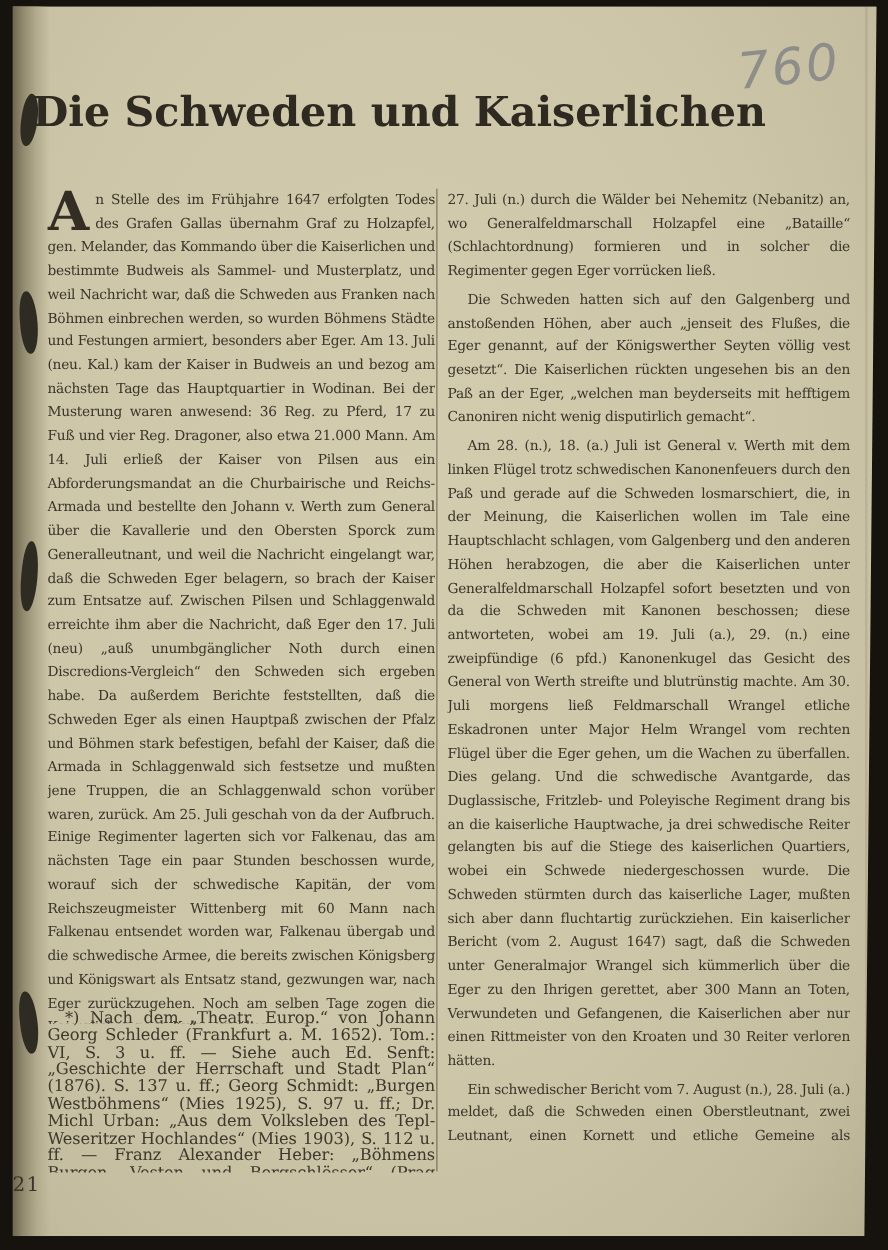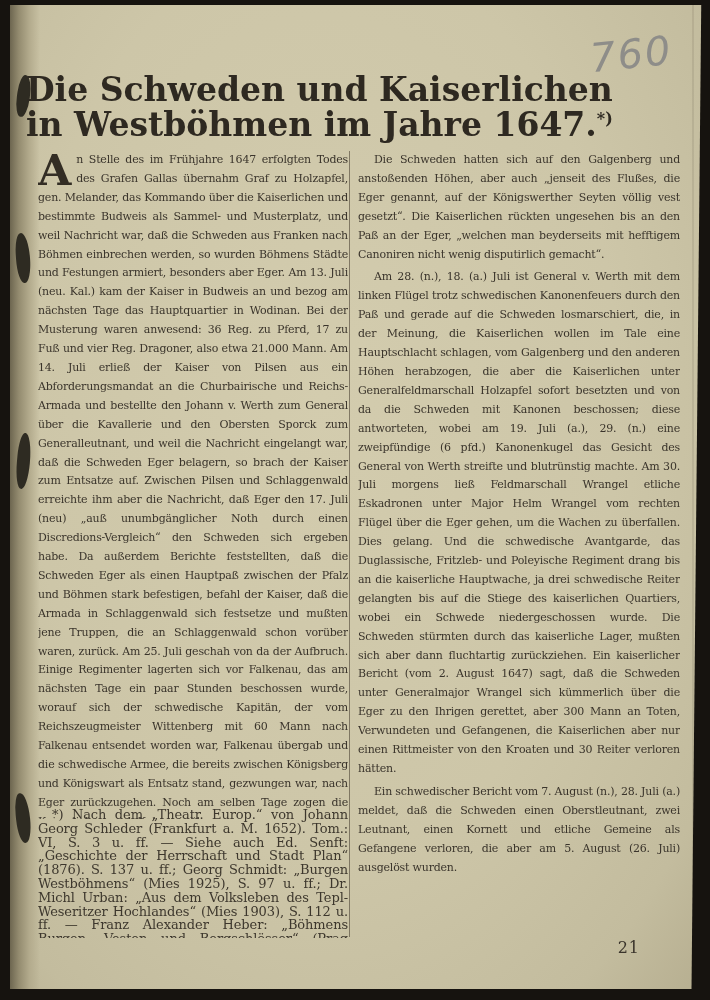--- a/index.html
+++ b/index.html
@@ -53,52 +53,52 @@
     position:absolute;left:339px;top:146px;width:1px;height:786px;
     background:rgba(62,53,40,.55);
   }
   .footnote{
     position:absolute;left:28px;top:803px;width:310px;height:130px;
     font-size:13px;line-height:13.8px;text-align:justify;color:#3d372d;
     letter-spacing:-0.1px;overflow:hidden;
   }
   .footnote p{margin:0;text-indent:14px;}
   .pagenum{
-    position:absolute;left:0;top:933px;width:630px;text-align:right;
+    position:absolute;left:0;top:933px;width:630px;text-align:left;
     font-size:16px;color:#3a342b;letter-spacing:1px;
   }
 </style>
 </head>
 <body>
 
 <div class="page">
   <div class="gutter"></div>
   <div class="stitch" style="left:7px;top:70px;width:13px;height:42px;transform:rotate(8deg);"></div>
   <div class="stitch" style="left:6px;top:228px;width:14px;height:50px;transform:rotate(-4deg);"></div>
   <div class="stitch" style="left:7px;top:428px;width:13px;height:56px;transform:rotate(5deg);"></div>
   <div class="stitch" style="left:6px;top:788px;width:14px;height:50px;transform:rotate(-6deg);"></div>
   <div class="fold-line" style="left:682px;"></div>
 
   <div class="pencil">760</div>
 
   <div class="title">
     <div class="t1">Die Schweden und Kaiserlichen</div>
-    <div class="t2"><span>in Westböhmen im Jahre 1647.</span><sup>*)</sup></div>
   </div>
 
   <div class="divider"></div>
 
   <div class="col col-left-body">
     <p class="no-indent"><span class="dropcap">A</span><span>n Stelle des im Frühjahre 1647 erfolgten Todes des Grafen Gallas übernahm Graf zu Holzapfel, gen. Melander, das Kommando über die Kaiserlichen und bestimmte Budweis als Sammel- und Musterplatz, und weil Nachricht war, daß die Schweden aus Franken nach Böhmen einbrechen werden, so wurden Böhmens Städte und Festungen armiert, besonders aber Eger. Am 13. Juli (neu. Kal.) kam der Kaiser in Budweis an und bezog am nächsten Tage das Hauptquartier in Wodinan. Bei der Musterung waren anwesend: 36 Reg. zu Pferd, 17 zu Fuß und vier Reg. Dragoner, also etwa 21.000 Mann. Am 14. Juli erließ der Kaiser von Pilsen aus ein Abforderungsmandat an die Churbairische und Reichs-Armada und bestellte den Johann v. Werth zum General über die Kavallerie und den Obersten Sporck zum Generalleutnant, und weil die Nachricht eingelangt war, daß die Schweden Eger belagern, so brach der Kaiser zum Entsatze auf. Zwischen Pilsen und Schlaggenwald erreichte ihm aber die Nachricht, daß Eger den 17. Juli (neu) „auß unumbgänglicher Noth durch einen Discredions-Vergleich“ den Schweden sich ergeben habe. Da außerdem Berichte feststellten, daß die Schweden Eger als einen Hauptpaß zwischen der Pfalz und Böhmen stark befestigen, befahl der Kaiser, daß die Armada in Schlaggenwald sich festsetze und mußten jene Truppen, die an Schlaggenwald schon vorüber waren, zurück. Am 25. Juli geschah von da der Aufbruch. Einige Regimenter lagerten sich vor Falkenau, das am nächsten Tage ein paar Stunden beschossen wurde, worauf sich der schwedische Kapitän, der vom Reichszeugmeister Wittenberg mit 60 Mann nach Falkenau entsendet worden war, Falkenau übergab und die schwedische Armee, die bereits zwischen Königsberg und Königswart als Entsatz stand, gezwungen war, nach Eger zurückzugehen. Noch am selben Tage zogen die Kaiserlichen nach Kulm, und kamen am</span></p>
   </div>
 
   <div class="footnote">
     <p>*) Nach dem „Theatr. Europ.“ von Johann Georg Schleder (Frankfurt a. M. 1652). Tom.: VI, S. 3 u. ff. — Siehe auch Ed. Senft: „Geschichte der Herrschaft und Stadt Plan“ (1876). S. 137 u. ff.; Georg Schmidt: „Burgen Westböhmens“ (Mies 1925), S. 97 u. ff.; Dr. Michl Urban: „Aus dem Volksleben des Tepl-Weseritzer Hochlandes“ (Mies 1903), S. 112 u. ff. — Franz Alexander Heber: „Böhmens Burgen, Vesten und Bergschlösser“ (Prag 1846), V. Band.</p>
   </div>
 
   <div class="col col-right">
+    <p class="no-indent">27. Juli (n.) durch die Wälder bei Nehemitz (Nebanitz) an, wo Generalfeldmarschall Holzapfel eine „Bataille“ (Schlachtordnung) formieren und in solcher die Regimenter gegen Eger vorrücken ließ.</p>
     <p>Die Schweden hatten sich auf den Galgenberg und anstoßenden Höhen, aber auch „jenseit des Flußes, die Eger genannt, auf der Königswerther Seyten völlig vest gesetzt“. Die Kaiserlichen rückten ungesehen bis an den Paß an der Eger, „welchen man beyderseits mit hefftigem Canoniren nicht wenig disputirlich gemacht“.</p>
     <p>Am 28. (n.), 18. (a.) Juli ist General v. Werth mit dem linken Flügel trotz schwedischen Kanonenfeuers durch den Paß und gerade auf die Schweden losmarschiert, die, in der Meinung, die Kaiserlichen wollen im Tale eine Hauptschlacht schlagen, vom Galgenberg und den anderen Höhen herabzogen, die aber die Kaiserlichen unter Generalfeldmarschall Holzapfel sofort besetzten und von da die Schweden mit Kanonen beschossen; diese antworteten, wobei am 19. Juli (a.), 29. (n.) eine zweipfündige (6 pfd.) Kanonenkugel das Gesicht des General von Werth streifte und blutrünstig machte. Am 30. Juli morgens ließ Feldmarschall Wrangel etliche Eskadronen unter Major Helm Wrangel vom rechten Flügel über die Eger gehen, um die Wachen zu überfallen. Dies gelang. Und die schwedische Avantgarde, das Duglassische, Fritzleb- und Poleyische Regiment drang bis an die kaiserliche Hauptwache, ja drei schwedische Reiter gelangten bis auf die Stiege des kaiserlichen Quartiers, wobei ein Schwede niedergeschossen wurde. Die Schweden stürmten durch das kaiserliche Lager, mußten sich aber dann fluchtartig zurückziehen. Ein kaiserlicher Bericht (vom 2. August 1647) sagt, daß die Schweden unter Generalmajor Wrangel sich kümmerlich über die Eger zu den Ihrigen gerettet, aber 300 Mann an Toten, Verwundeten und Gefangenen, die Kaiserlichen aber nur einen Rittmeister von den Kroaten und 30 Reiter verloren hätten.</p>
     <p>Ein schwedischer Bericht vom 7. August (n.), 28. Juli (a.) meldet, daß die Schweden einen Oberstleutnant, zwei Leutnant, einen Kornett und etliche Gemeine als Gefangene verloren, die aber am 5. August (26. Juli) ausgelöst wurden.</p>
   </div>
 
   <div class="pagenum">21</div>
 </div>
 
 </body></html>

